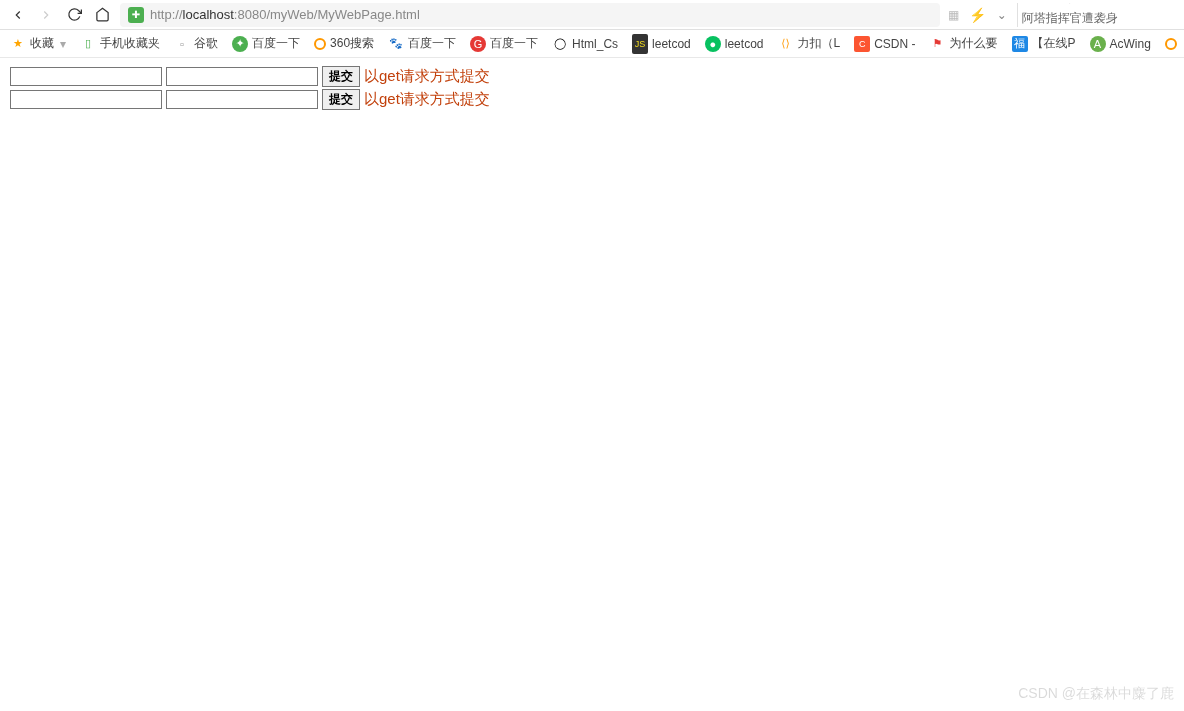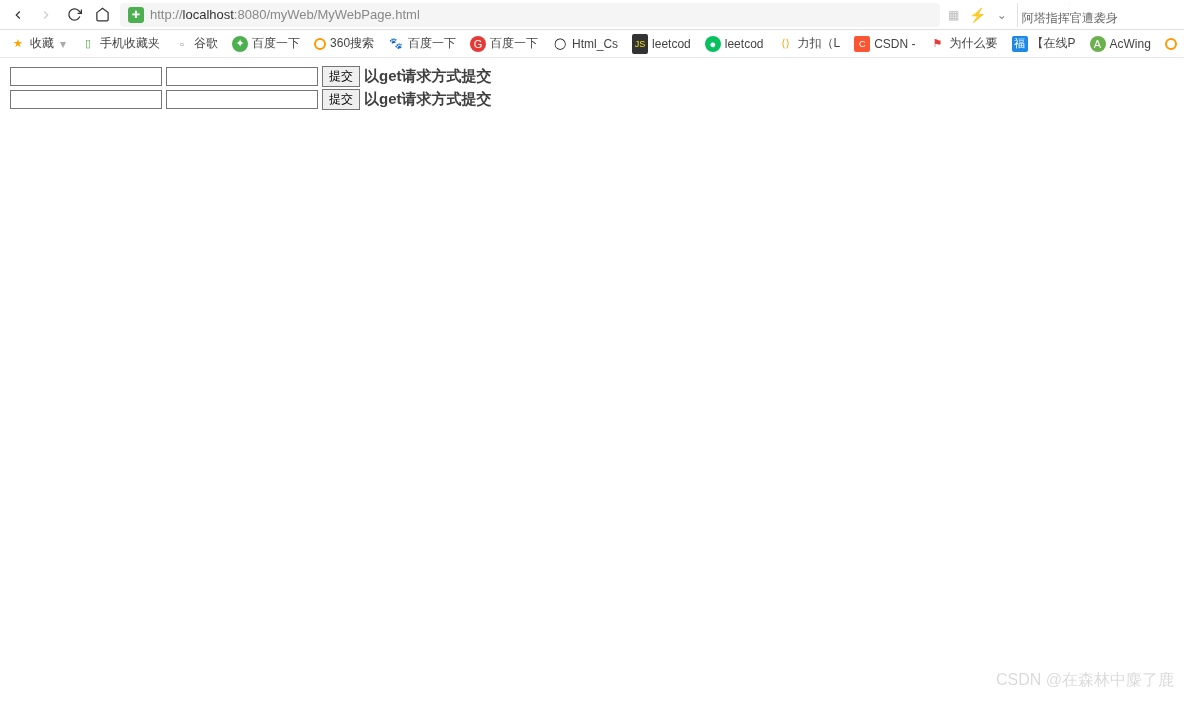--- a/index.html
+++ b/index.html
@@ -156,31 +156,31 @@
       padding: 0 2px;
       font-size: 13px;
     }
     .form-row button {
       font-size: 12px;
       padding: 1px 6px;
       border: 1px solid #767676;
       background: #efefef;
       cursor: pointer;
       font-family: inherit;
+      font-weight: bold;
     }
     .form-row .desc {
-      color: #404040;
-      font-weight: bold;
+      color: #c2410c;
     }
     .watermark {
       position: absolute;
-      bottom: 20px;
+      bottom: 8px;
       right: 10px;
       color: rgba(0,0,0,0.15);
-      font-size: 16px;
+      font-size: 14px;
       font-weight: 400;
     }
   </style>
 </head>
 <body>
 
 <div class="browser-toolbar">
   <div class="nav-btn">
     <svg width="14" height="14" viewBox="0 0 24 24" fill="none" stroke="#333" stroke-width="2">
         <polyline points="15 18 9 12 15 6"></polyline>

